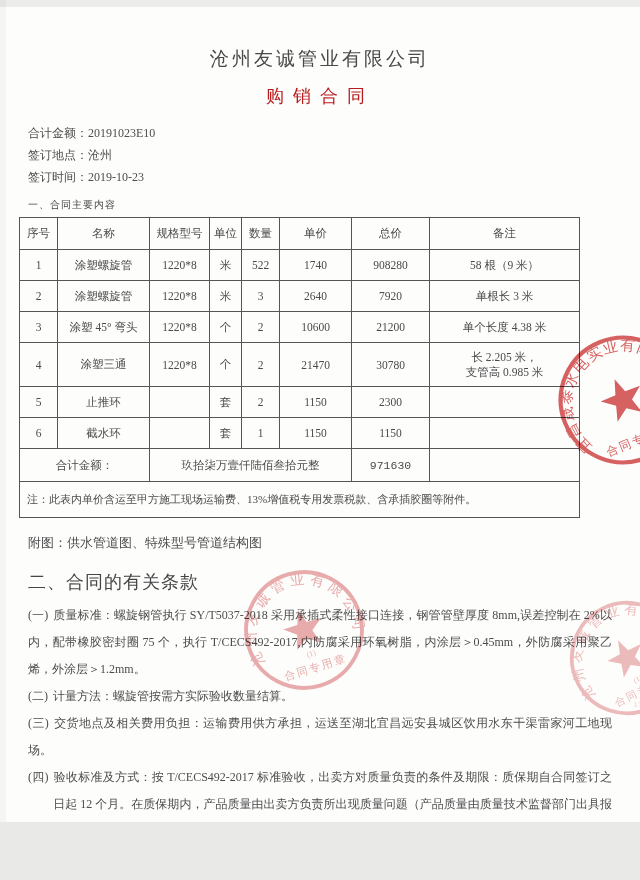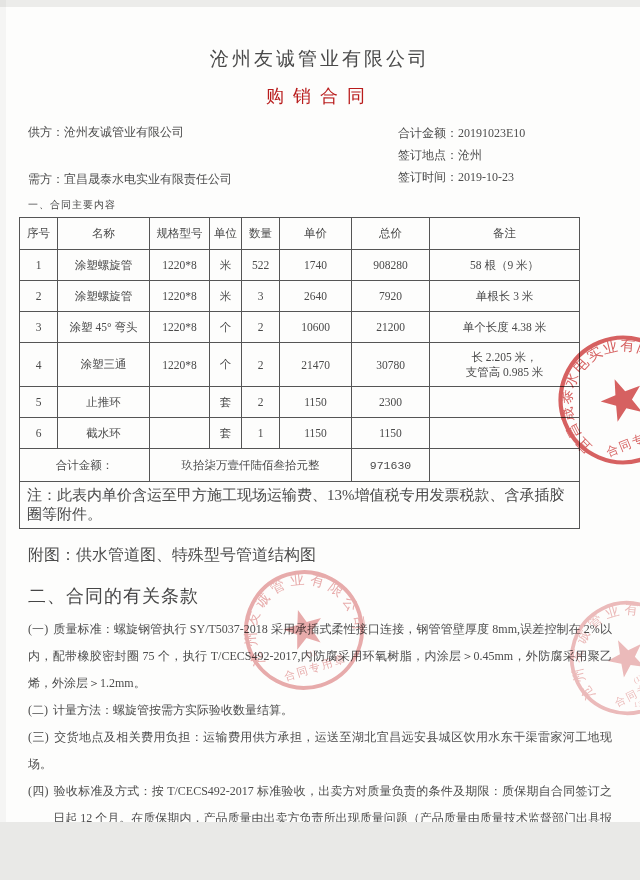--- a/index.html
+++ b/index.html
@@ -34,24 +34,24 @@
   table.items col.c-total{width:78px;} table.items col.c-remark{width:150px;}
   table.items th,table.items td{
     border:1px solid #555;text-align:center;vertical-align:middle;
     padding:2px 3px;font-weight:normal;
   }
   table.items thead tr{height:32px;}
   table.items tbody tr{height:31px;}
   table.items tbody tr.tall{height:44px;}
   table.items tr.total-row{height:33px;font-family:Liberation Mono, monospace;}
   table.items tr.note-row{height:36px;}
-  table.items tr.note-row td{text-align:left;padding:4px 7px;font-size:15px;}
+  table.items tr.note-row td{text-align:left;padding:4px 7px;font-size:11px;}
   .remark-line{display:block;line-height:15px;}
 
-  .attachment{font-size:16px;color:#4c4c4c;margin-top:16px;}
+  .attachment{font-size:13px;color:#4c4c4c;margin-top:16px;}
   .sec2-heading{font-size:18px;color:#464646;margin-top:18px;letter-spacing:1px;}
 
   .clauses{margin-top:8px;font-size:12px;color:#4c4c4c;line-height:27px;text-align:justify;}
   .clause{margin:0;}
   .clause .marker{margin-right:5px;}
   .clause.indent{padding-left:2.1em;text-indent:-2.1em;}
 
   .stamp{position:absolute;pointer-events:none;mix-blend-mode:multiply;}
   .stamp svg{display:block;}
   .stamp-buyer{left:553px;top:330px;transform:rotate(-22deg);opacity:0.88;}
@@ -61,24 +61,20 @@
 </head>
 <body>
 
 <div class="page">
   <div class="content">
 
     <div class="title">沧州友诚管业有限公司</div>
     <div class="subtitle">购销合同</div>
 
     <div class="info-row">
-      <div class="info-left">
-        <div class="line1">供方：沧州友诚管业有限公司</div>
-        <div class="line2">需方：宜昌晟泰水电实业有限责任公司</div>
-      </div>
       <div class="info-right">
         <div>合计金额：20191023E10</div>
         <div>签订地点：沧州</div>
         <div>签订时间：2019-10-23</div>
       </div>
     </div>
 
     <div class="sec-heading">一、合同主要内容</div>
 
     <table class="items">

